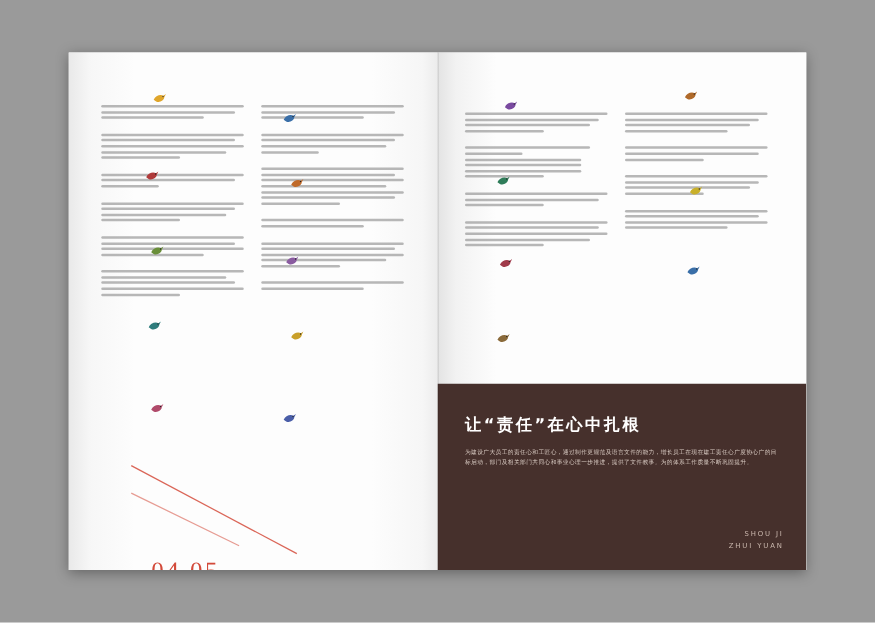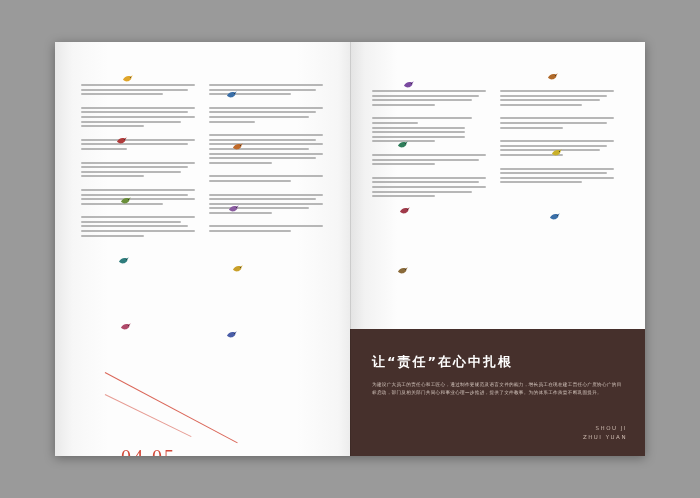--- a/index.html
+++ b/index.html
@@ -36,21 +36,21 @@
   }
   .ln.s1{width:100%}.ln.s2{width:94%}.ln.s3{width:88%}.ln.s4{width:72%}
   .ln.s5{width:55%}.ln.s6{width:40%}.ln.s7{width:82%}
 
   
   .bird{position:absolute;width:13px;height:13px;}
   .bird svg{display:block;width:13px;height:13px;}
 
   
   .feature{
-    position:absolute;right:0;bottom:0;width:295px;height:127px;
+    position:absolute;right:0;bottom:0;width:295px;height:149px;
     background:#46302c;color:#efe6e0;
   }
   .feature .ftitle{
     position:absolute;left:22px;top:24px;
     font-size:13px;letter-spacing:2px;color:#fff;font-weight:bold;
   }
   .feature .fbody{
     position:absolute;left:22px;top:52px;width:250px;
     font-size:4.6px;line-height:8px;color:#d9cbc3;letter-spacing:.3px;
   }

